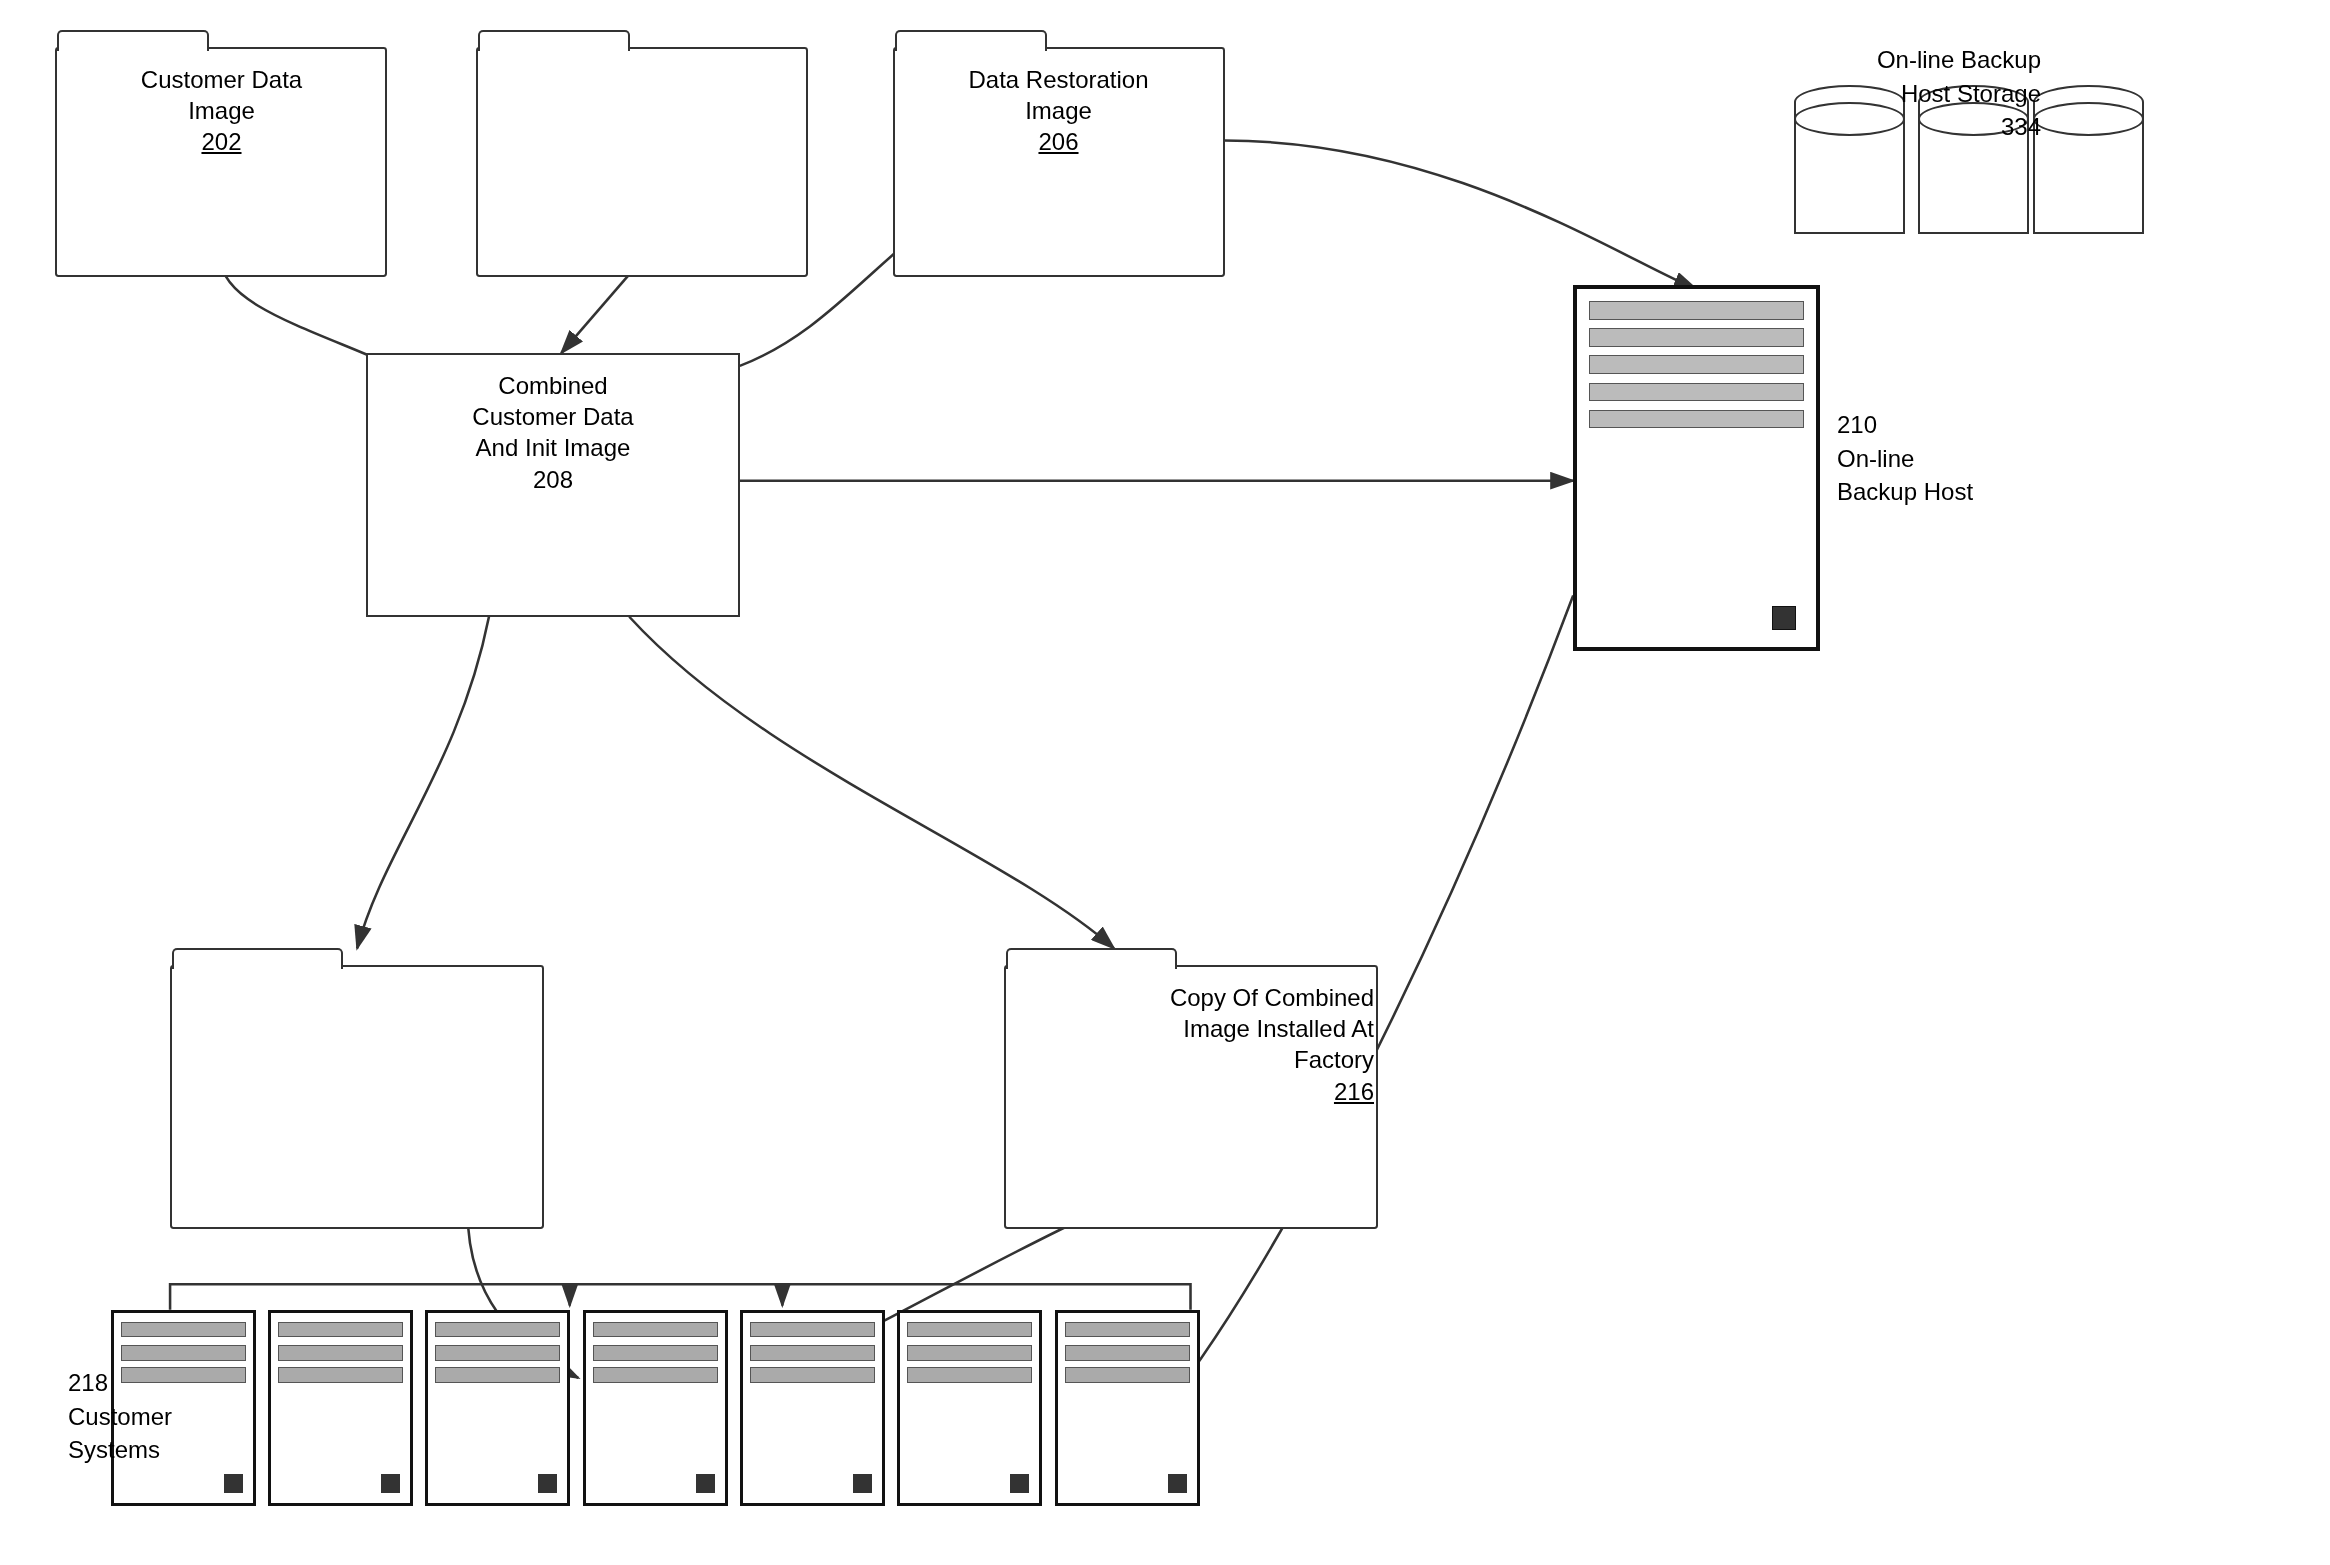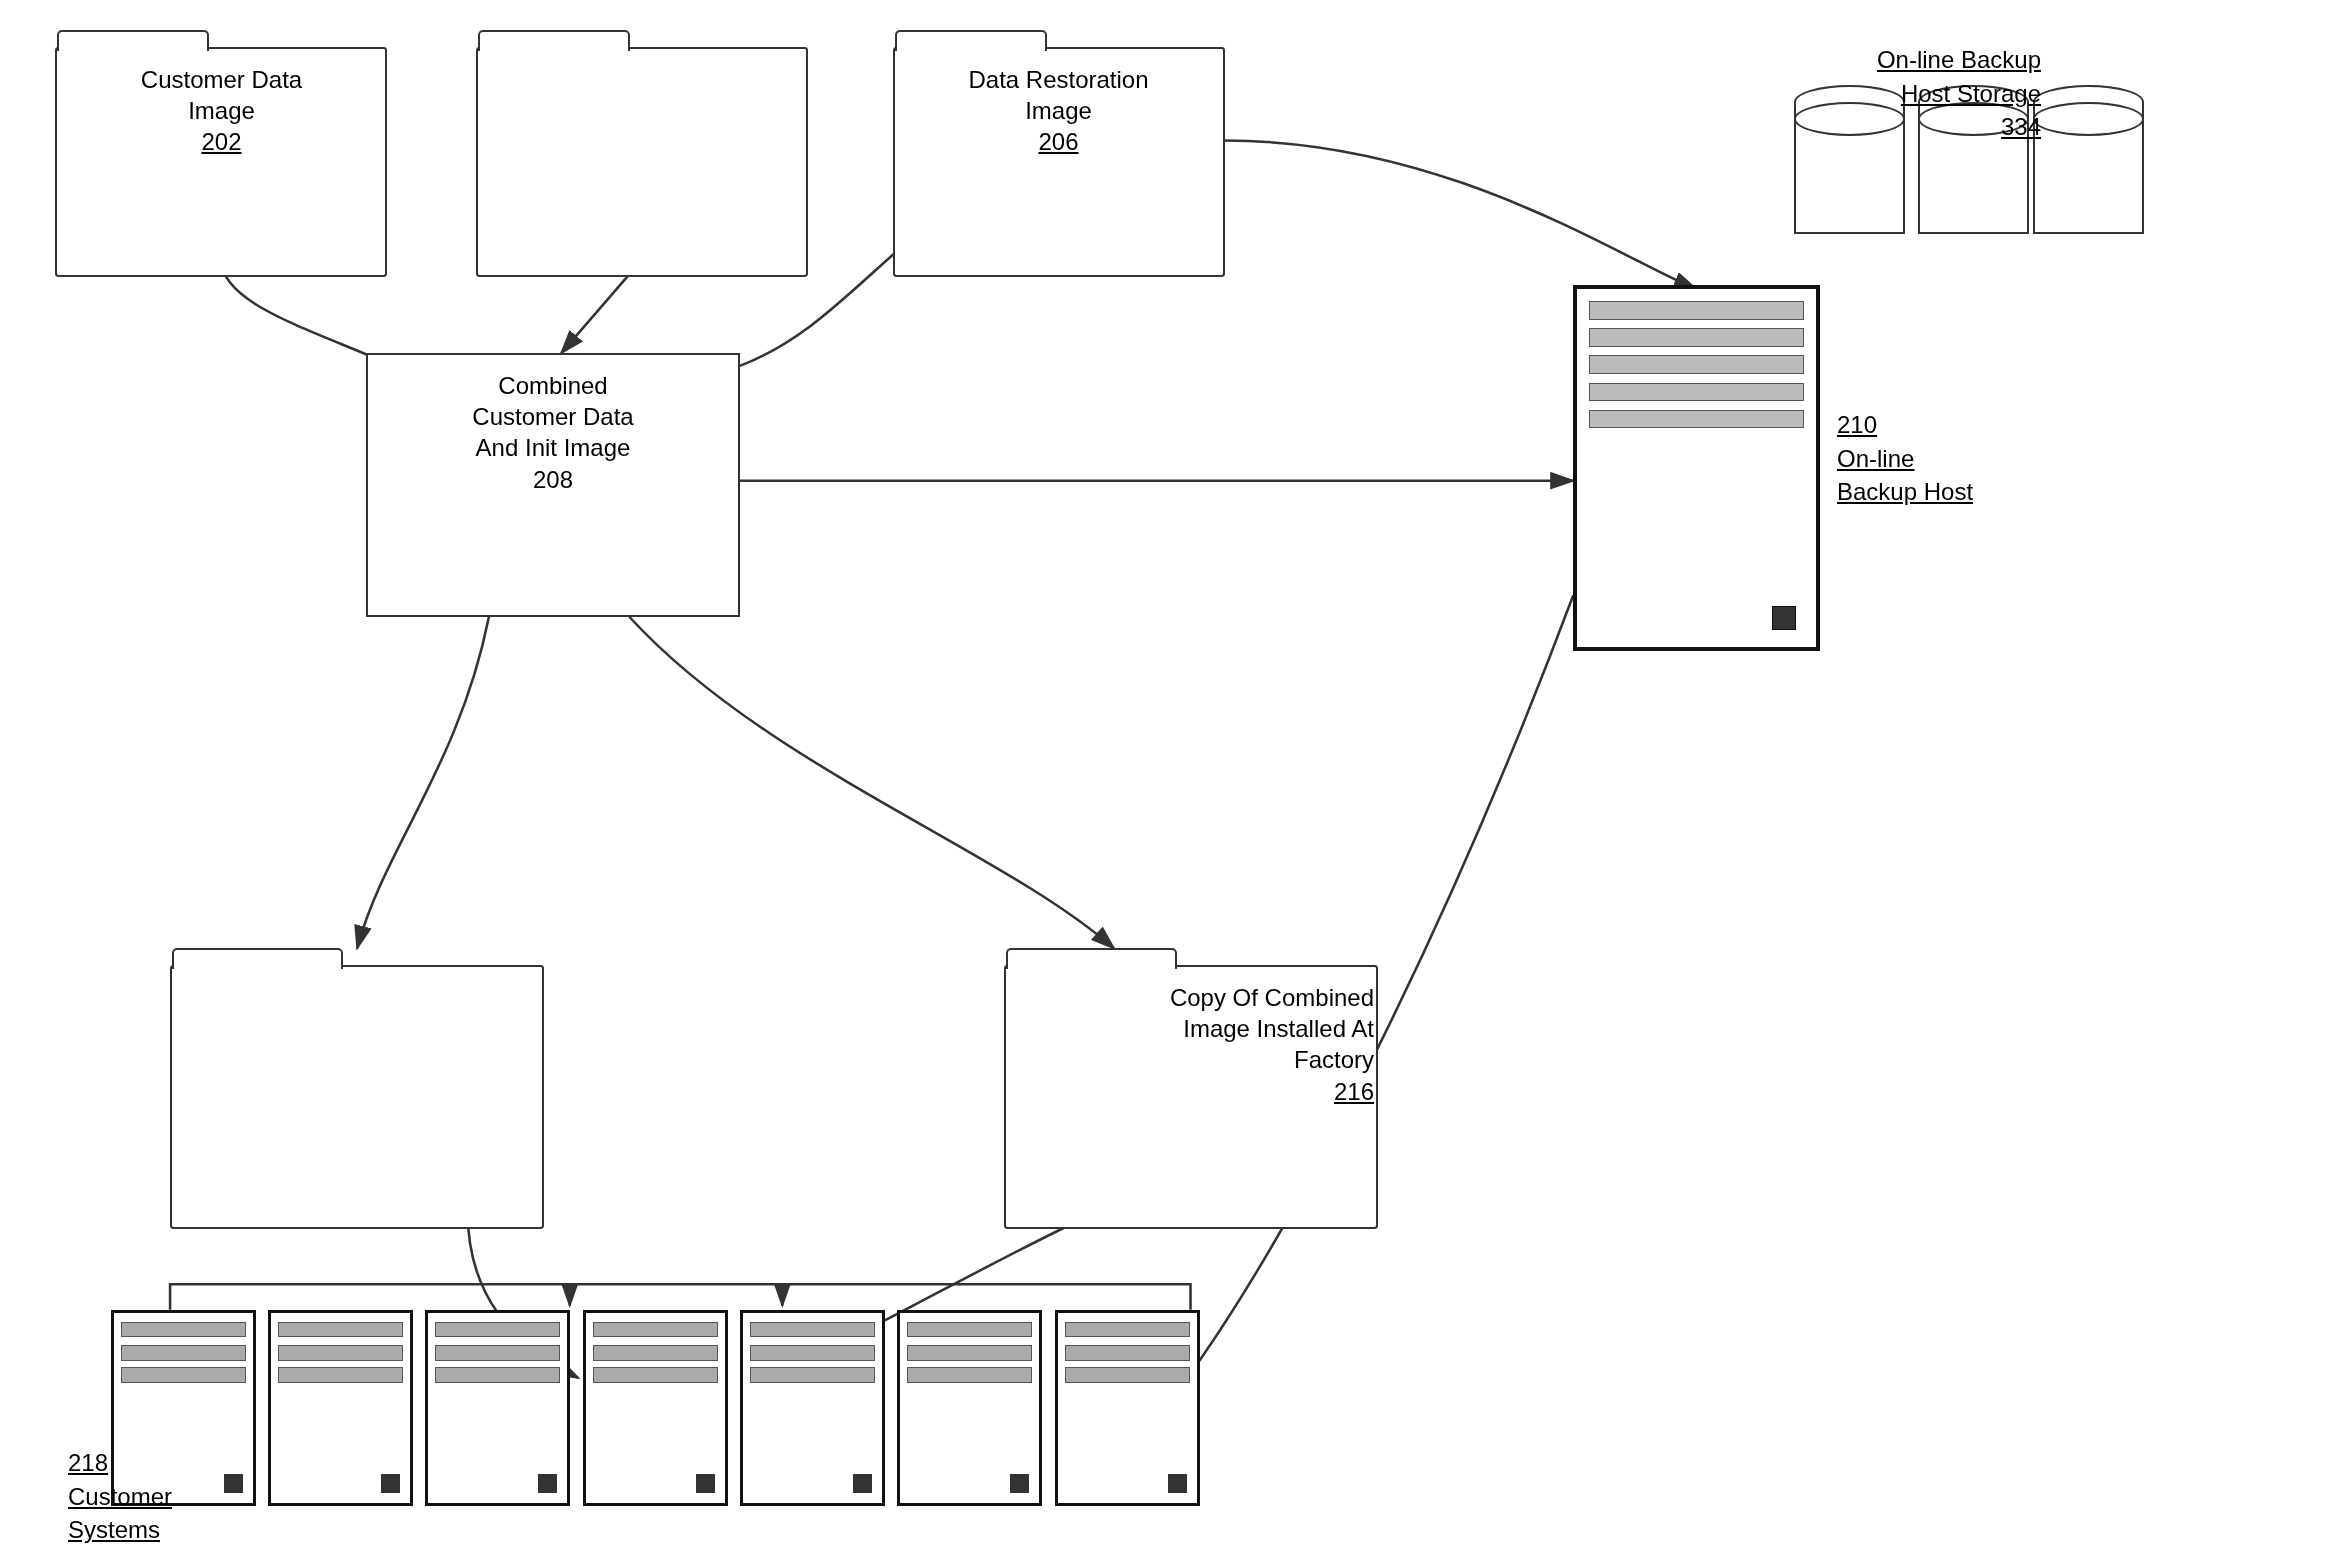--- a/index.html
+++ b/index.html
@@ -65,21 +65,20 @@
       top: 0; left: 0;
       width: 2330px;
       height: 1566px;
       pointer-events: none;
     }
     .label-text {
       position: absolute;
       font-size: 24px;
       color: #000;
       line-height: 1.4;
-      text-decoration: underline;
     }
   </style>
 </head>
 <body>
 
 <div class="diagram">
 
   <svg class="arrows-svg" xmlns="http://www.w3.org/2000/svg" viewBox="0 0 2740 1841" width="2330" height="1566">
     <defs>
       <marker id="arrow" markerWidth="10" markerHeight="7" refX="9" refY="3.5" orient="auto">
@@ -237,20 +236,20 @@
     <div style="width:18.7px; height:18.7px; background:#333; position:absolute; bottom:10.2px; right:10.2px;"></div>
   </div>
 
   <div style="position:absolute; left:1055px; top:1310px; width:145px; height:196px; border:3.4px solid #111; background:white;">
     <div style="height:15.3px; background:#aaa; margin:8.5px 6.8px; border:0.9px solid #555;"></div>
     <div style="height:15.3px; background:#aaa; margin:6.8px 6.8px; border:0.9px solid #555;"></div>
     <div style="height:15.3px; background:#aaa; margin:6.8px 6.8px; border:0.9px solid #555;"></div>
     <div style="width:18.7px; height:18.7px; background:#333; position:absolute; bottom:10.2px; right:10.2px;"></div>
   </div>
 
-  <div class="label-text" style="left:68px; top:1446px; font-size:24px;">
+  <div class="label-text" style="left:68px; top:1366px; font-size:24px;">
     <span>218</span><br>
     <span>Customer</span><br>
     <span>Systems</span>
   </div>
 
 </div>
 
 
 </body></html>

